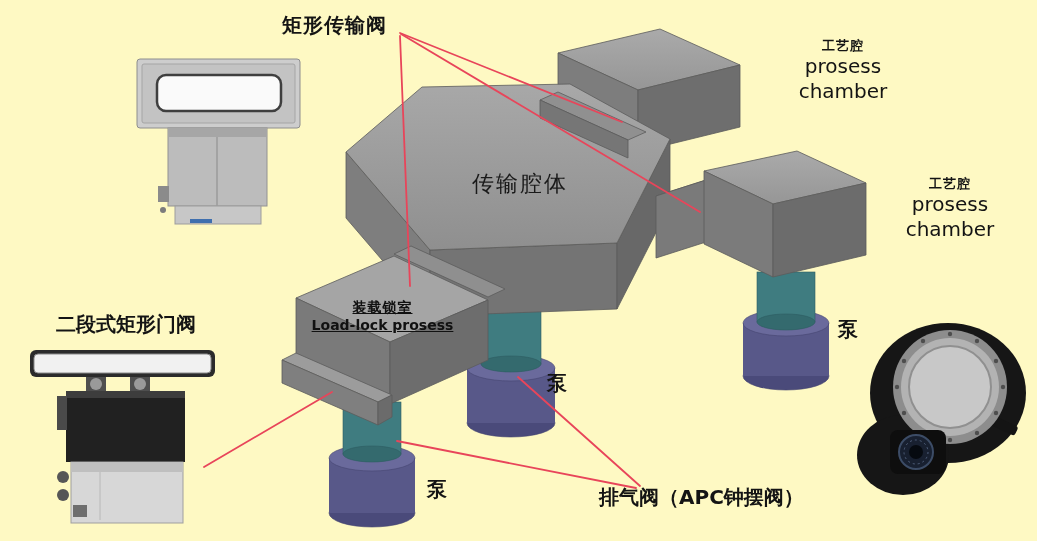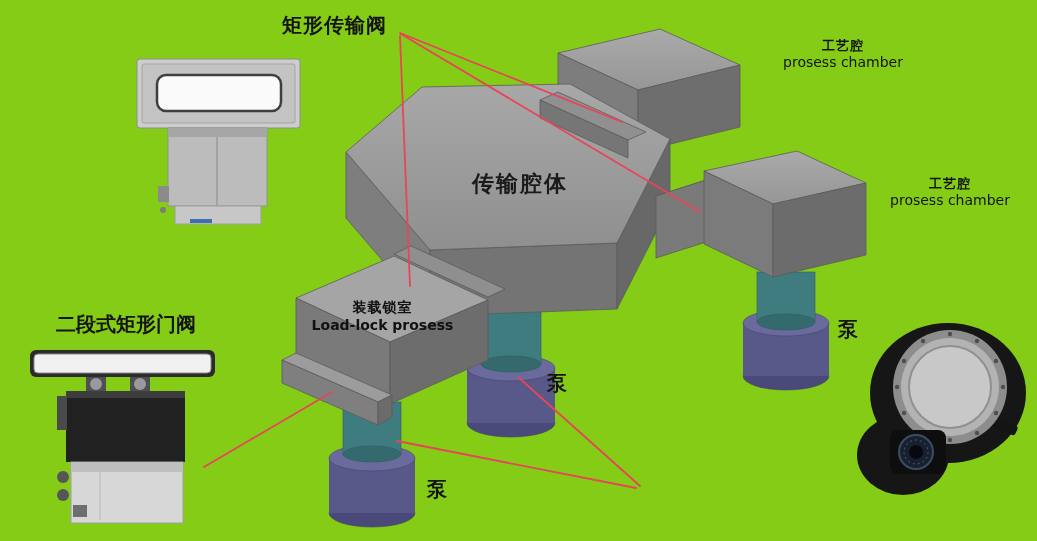--- a/index.html
+++ b/index.html
@@ -1,33 +1,33 @@
 <!DOCTYPE html>
 <html><head>
 <meta charset="utf-8">
 <style>
   html,body{margin:0;padding:0;background:#ffffff;}
   .stage{
     position:relative;
     width:1037px;height:541px;
-    background:#84cc16;
+    background:#fef9c3;
     overflow:hidden;
     font-family:"DejaVu Sans","Liberation Sans",sans-serif;
   }
   svg{position:absolute;left:0;top:0;}
   .lbl{
     position:absolute;
     color:#141414;
     white-space:nowrap;
     line-height:1.25;
   }
   .center{text-align:center;white-space:normal;}
   .zh-main{font-size:20px;font-weight:600;letter-spacing:1px;}
   .chamber-zh{font-size:13px;font-weight:600;letter-spacing:1px;}
-  .chamber-en{font-size:14px;font-weight:400;}
+  .chamber-en{font-size:20px;font-weight:400;}
   .ll-zh{font-size:14px;font-weight:700;letter-spacing:1px;}
   .ll-en{font-size:14px;font-weight:700;}
   .pump{font-size:20px;font-weight:600;}
 </style>
 </head>
 <body>
 
 <div class="stage">
 
   <svg width="1037" height="541" viewBox="0 0 1037 541">
@@ -183,27 +183,28 @@
   <div class="lbl center" style="left:768px;top:38px;width:150px;">
     <div class="chamber-zh">工艺腔</div>
     <div class="chamber-en">prosess chamber</div>
   </div>
 
   <div class="lbl center" style="left:870px;top:176px;width:160px;">
     <div class="chamber-zh">工艺腔</div>
     <div class="chamber-en">prosess chamber</div>
   </div>
 
-  <div class="lbl center" style="left:455px;top:170px;width:130px;font-size:22px;font-weight:700;letter-spacing:2px;color:#1a1a1a;">传输腔体</div>
-
-  <div class="lbl center" style="left:305px;top:299px;width:155px;color:#111;">
+  <div class="lbl center" style="left:455px;top:170px;width:130px;font-size:22px;font-weight:400;letter-spacing:2px;color:#1a1a1a;">传输腔体</div>
+
+  <div class="lbl center" style="left:305px;top:299px;width:155px;color:#111;text-decoration:underline;">
     <div class="ll-zh">装载锁室</div>
     <div class="ll-en">Load-lock prosess</div>
   </div>
 
   <div class="lbl pump" style="left:547px;top:371px;">泵</div>
   <div class="lbl pump" style="left:838px;top:317px;">泵</div>
   <div class="lbl pump" style="left:427px;top:477px;">泵</div>
 
   <div class="lbl zh-main" style="left:56px;top:312px;letter-spacing:0;">二段式矩形门阀</div>
 
+  <div class="lbl zh-main" style="left:599px;top:485px;letter-spacing:0;">排气阀（APC钟摆阀）</div>
 
 </div>
 
 </body></html>

